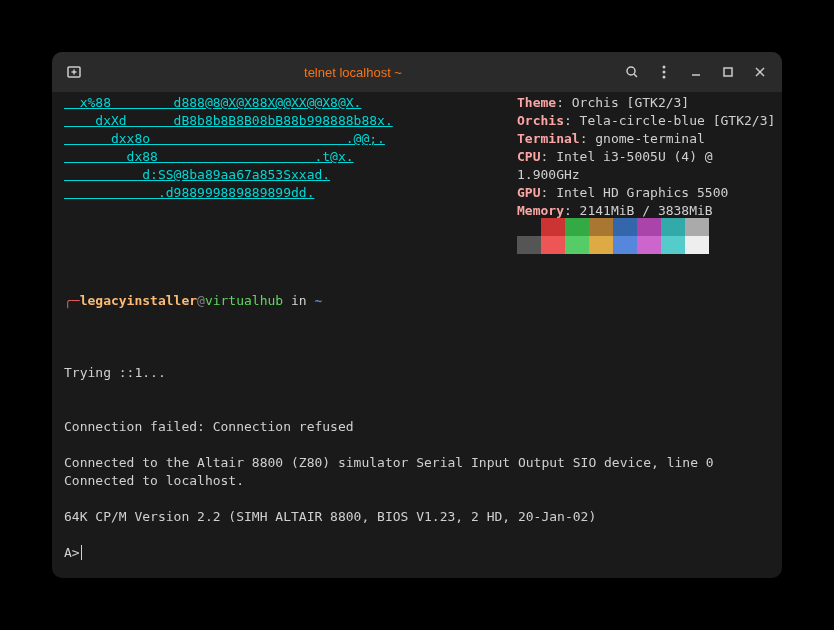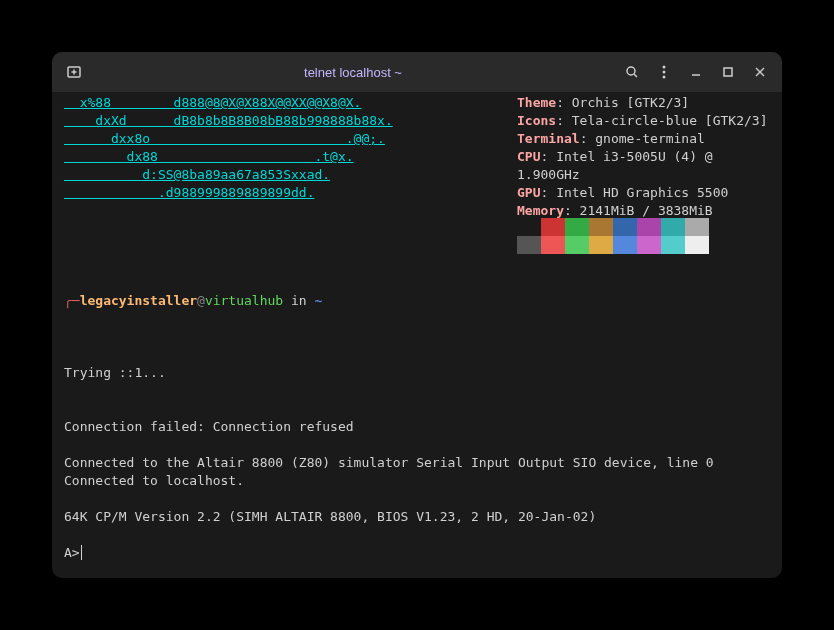--- a/index.html
+++ b/index.html
@@ -43,21 +43,21 @@
       border-radius: 6px;
       display: flex;
       align-items: center;
       justify-content: center;
       color: #ccc;
       cursor: pointer;
     }
     .titlebar-title {
       flex: 1;
       text-align: center;
-      color: #c4b5fd;
+      color: #f97316;
       font-size: 13px;
       font-family: sans-serif;
       font-weight: 500;
     }
     .titlebar-right {
       display: flex;
       align-items: center;
       gap: 4px;
     }
     .titlebar-btn {
@@ -211,21 +211,21 @@
       <pre>  x%88        d888@8@X@X88X@@XX@@X8@X.</pre>
       <pre>    dxXd      dB8b8b8B8B08bB88b998888b88x.</pre>
       <pre>      dxx8o                         .@@;.</pre>
       <pre>        dx88                    .t@x.</pre>
       <pre>          d:SS@8ba89aa67a853Sxxad.</pre>
       <pre>            .d988999889889899dd.</pre>
     </div>
 
     <div class="sysinfo">
       <div class="sysinfo-row"><span class="white-bold">Theme</span><span>: Orchis [GTK2/3]</span></div>
-      <div class="sysinfo-row"><span class="white-bold">Icons</span><span>: Tela-circle-blue [GTK2/3]</span></div>
+      <div class="sysinfo-row"><span class="white-bold">Orchis</span><span>: Tela-circle-blue [GTK2/3]</span></div>
       <div class="sysinfo-row"><span class="white-bold">Terminal</span><span>: gnome-terminal</span></div>
       <div class="sysinfo-row"><span class="white-bold">CPU</span><span>: Intel i3-5005U (4) @ 1.900GHz</span></div>
       <div class="sysinfo-row"><span class="white-bold">GPU</span><span>: Intel HD Graphics 5500</span></div>
       <div class="sysinfo-row"><span class="white-bold">Memory</span><span>: 2141MiB / 3838MiB</span></div>
     </div>
 
     <div class="color-swatches">
       <div class="swatch" style="background:#1a1a1a"></div>
       <div class="swatch" style="background:#cc3333"></div>
       <div class="swatch" style="background:#33aa44"></div>

